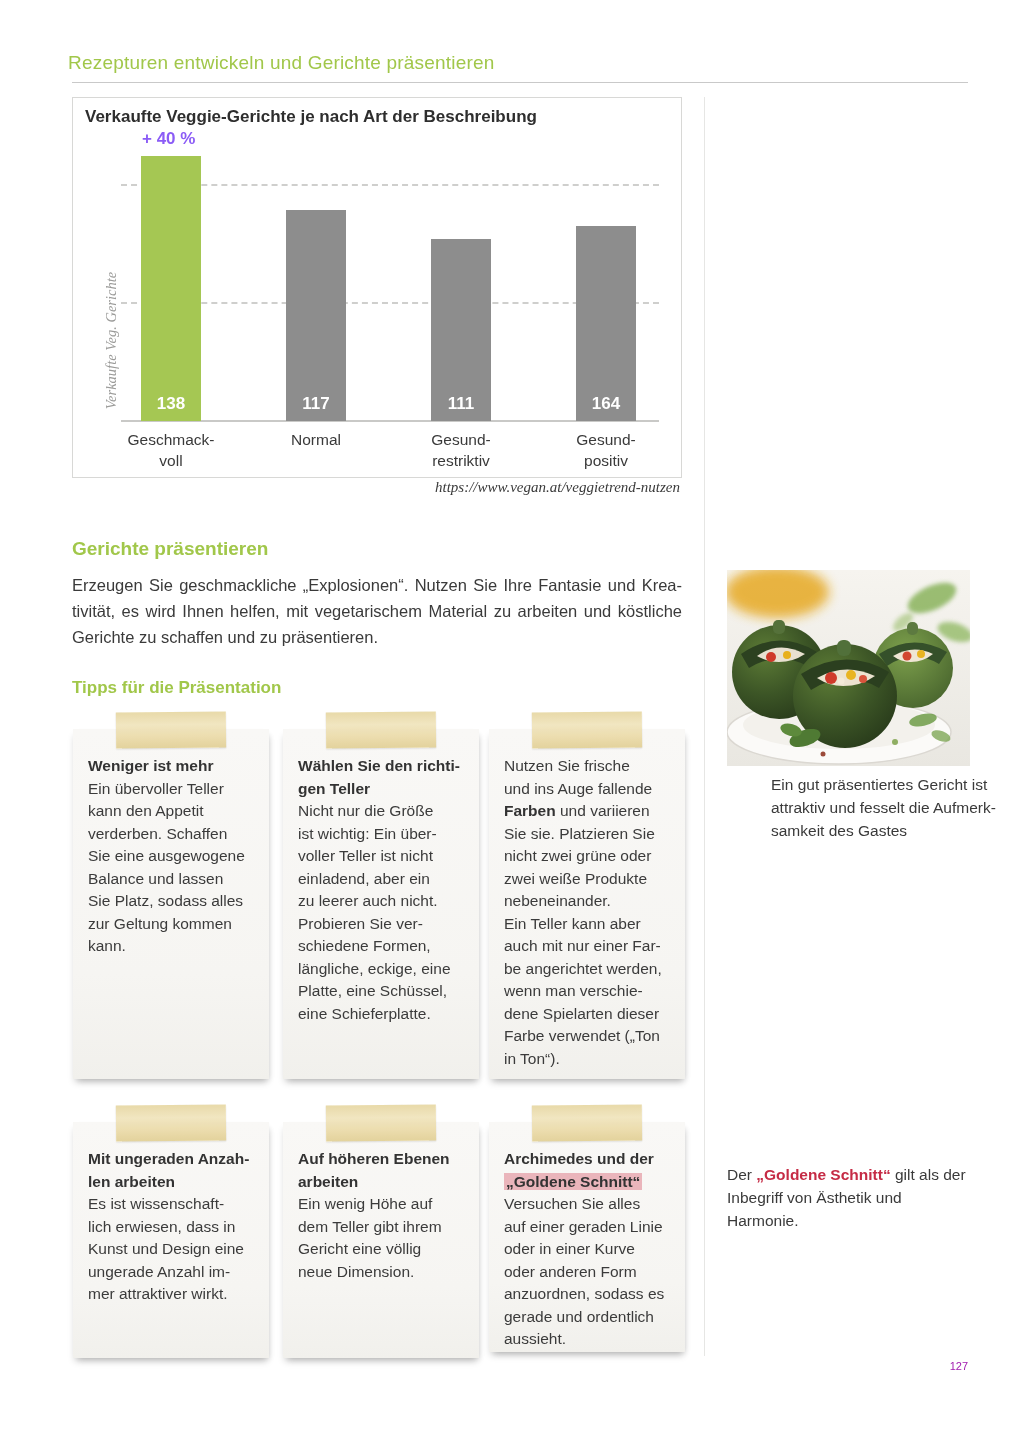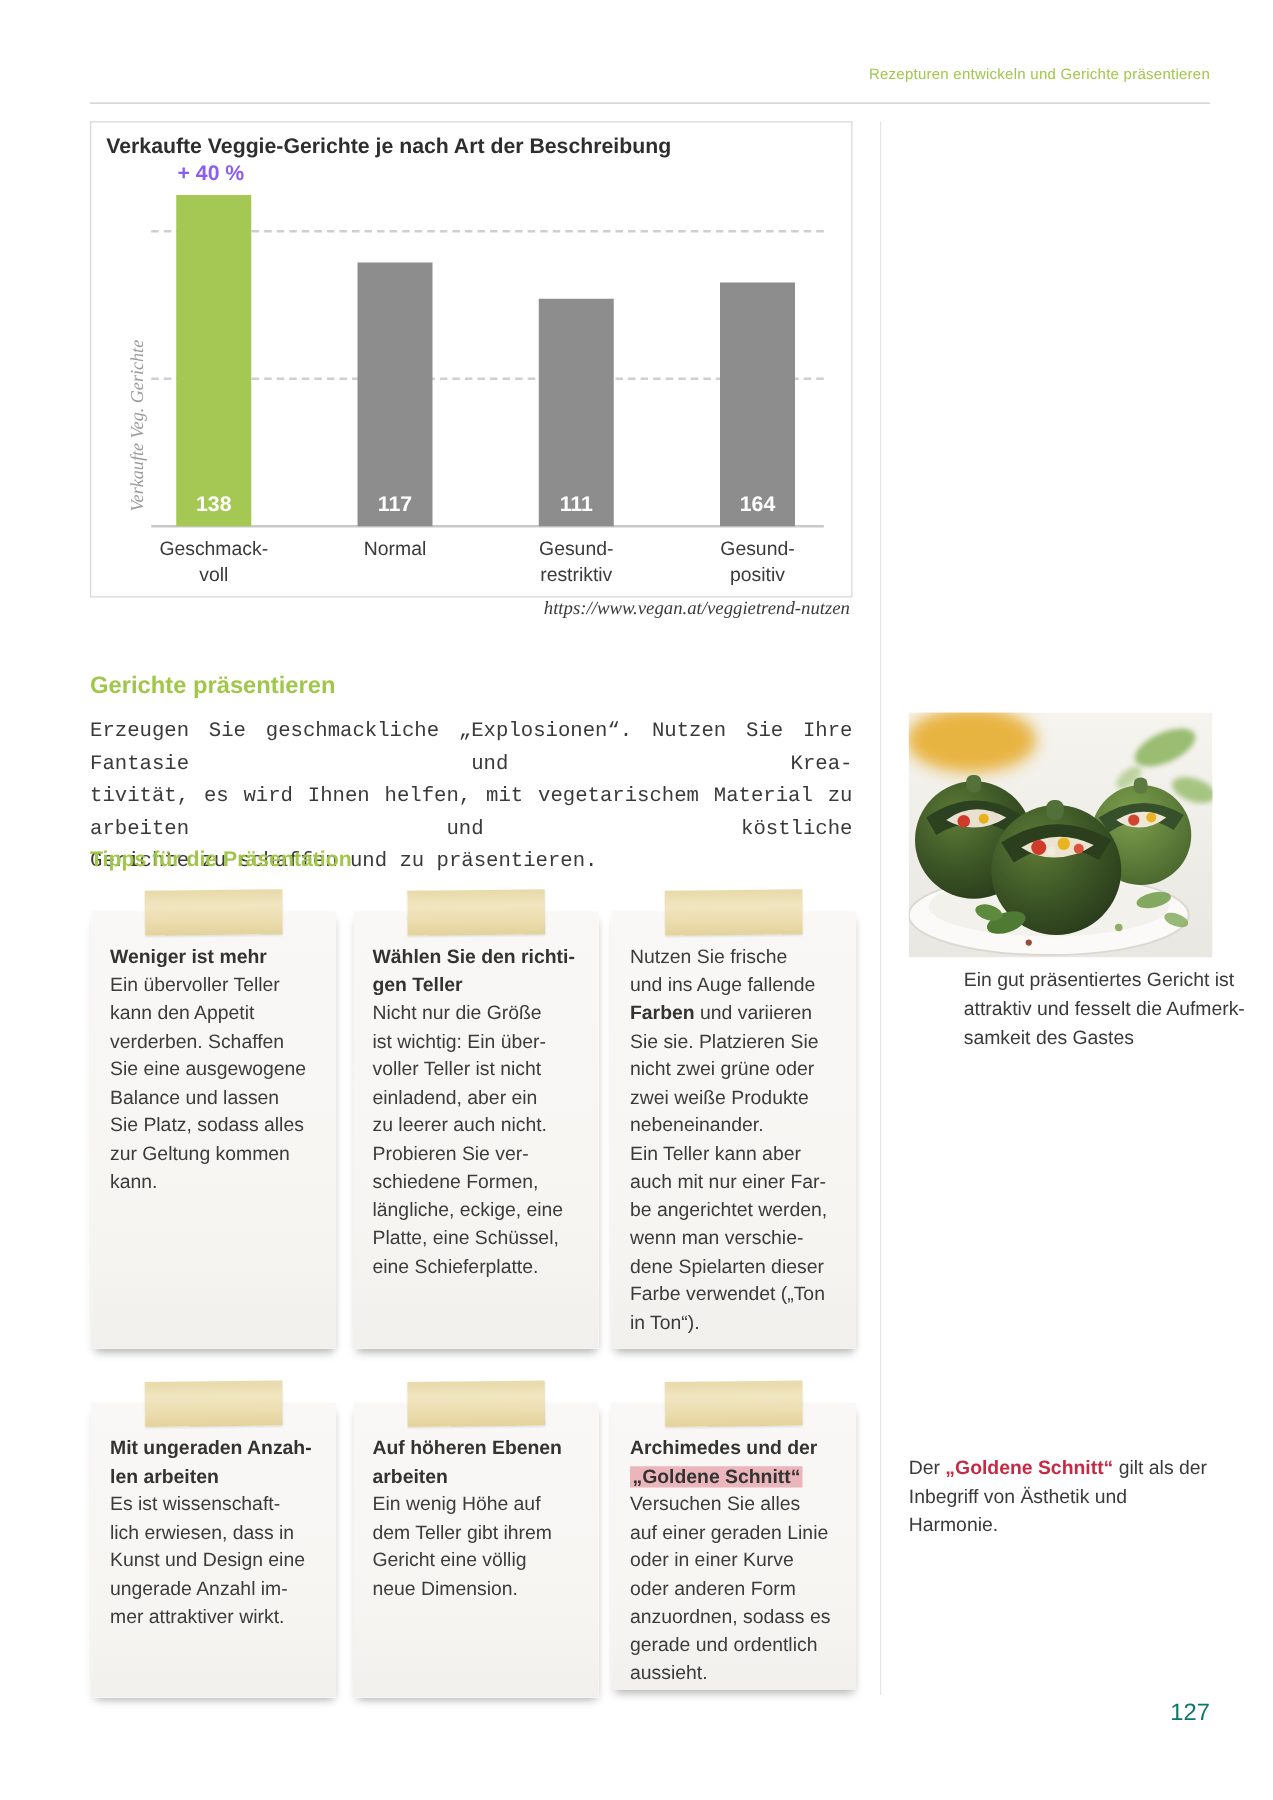--- a/index.html
+++ b/index.html
@@ -2,22 +2,22 @@
 <html><head>
 <meta charset="utf-8">
 <style>
   html,body{margin:0;padding:0;background:#ffffff;}
   #page{
     position:relative;width:1018px;height:1440px;background:#ffffff;
     font-family:"Liberation Sans","DejaVu Sans",sans-serif;color:#3b3b3b;overflow:hidden;
   }
   
   .running-head{
-    position:absolute;top:52px;left:68px;width:900px;text-align:right;
-    font-size:12px;color:#a1c74a;letter-spacing:.2px;
+    position:absolute;top:52px;left:68px;width:900px;
+    font-size:19px;color:#a1c74a;letter-spacing:.2px;
   }
   .head-rule{position:absolute;top:82px;left:72px;width:896px;height:1px;background:#c9c9c9;}
   .col-rule{position:absolute;top:97px;left:704px;width:1px;height:1259px;background:#e6e6e4;}
 
   
   .chart-box{
     position:absolute;left:72px;top:97px;width:610px;height:381px;
     background:#ffffff;border:1px solid #d8d8d6;box-sizing:border-box;
   }
   .chart-title{position:absolute;left:12px;top:9px;font-size:17px;font-weight:bold;color:#2e2e2e;}
@@ -41,21 +41,21 @@
   }
   .chart-source{
     position:absolute;left:72px;top:479px;width:608px;text-align:right;
     font-family:"Liberation Serif","DejaVu Serif",serif;font-style:italic;
     font-size:15px;color:#3a3a3a;
   }
 
   
   .h2-green{position:absolute;left:72px;font-size:19px;font-weight:bold;color:#a1c74a;}
   .h3-green{position:absolute;left:72px;font-size:17px;font-weight:bold;color:#a1c74a;}
-  .lead{position:absolute;left:72px;top:572px;width:610px;font-size:16.5px;line-height:26px;color:#3a3a3a;font-family:Liberation Mono, monospace;}
+  .lead{position:absolute;left:72px;top:572px;width:610px;font-size:16.5px;line-height:26px;color:#3a3a3a;}
   .lead .jline{text-align:justify;text-align-last:justify;}
   .lead .lline{text-align:left;}
 
   
   .note{
     position:absolute;width:196px;background:linear-gradient(180deg,#f9f8f6 0%,#f6f5f2 70%,#f1f0ec 100%);
     box-shadow:0 5px 7px -2px rgba(0,0,0,.22), 3px 4px 6px -3px rgba(0,0,0,.12);
   }
   .tape{
     position:absolute;top:-17px;left:43px;width:110px;height:36px;
@@ -74,21 +74,21 @@
     position:absolute;left:727px;top:773px;width:250px;
     font-size:15.5px;line-height:23px;color:#3a3a3a;white-space:pre-line;margin-left:44px;
   }
   .side-golden{
     position:absolute;left:727px;top:1163px;width:246px;
     font-size:15.5px;line-height:23px;color:#3a3a3a;
   }
   .red-bold{color:#c52b45;font-weight:bold;}
   .page-number{
     position:absolute;left:868px;top:1360px;width:100px;text-align:right;
-    font-size:19px;color:#0f766e;
+    font-size:11px;color:#a21caf;
   }
 </style>
 </head>
 <body>
 
 <div id="page">
 
   <div class="running-head">Rezepturen entwickeln und Gerichte präsentieren</div>
   <div class="head-rule"></div>
   <div class="col-rule"></div>

